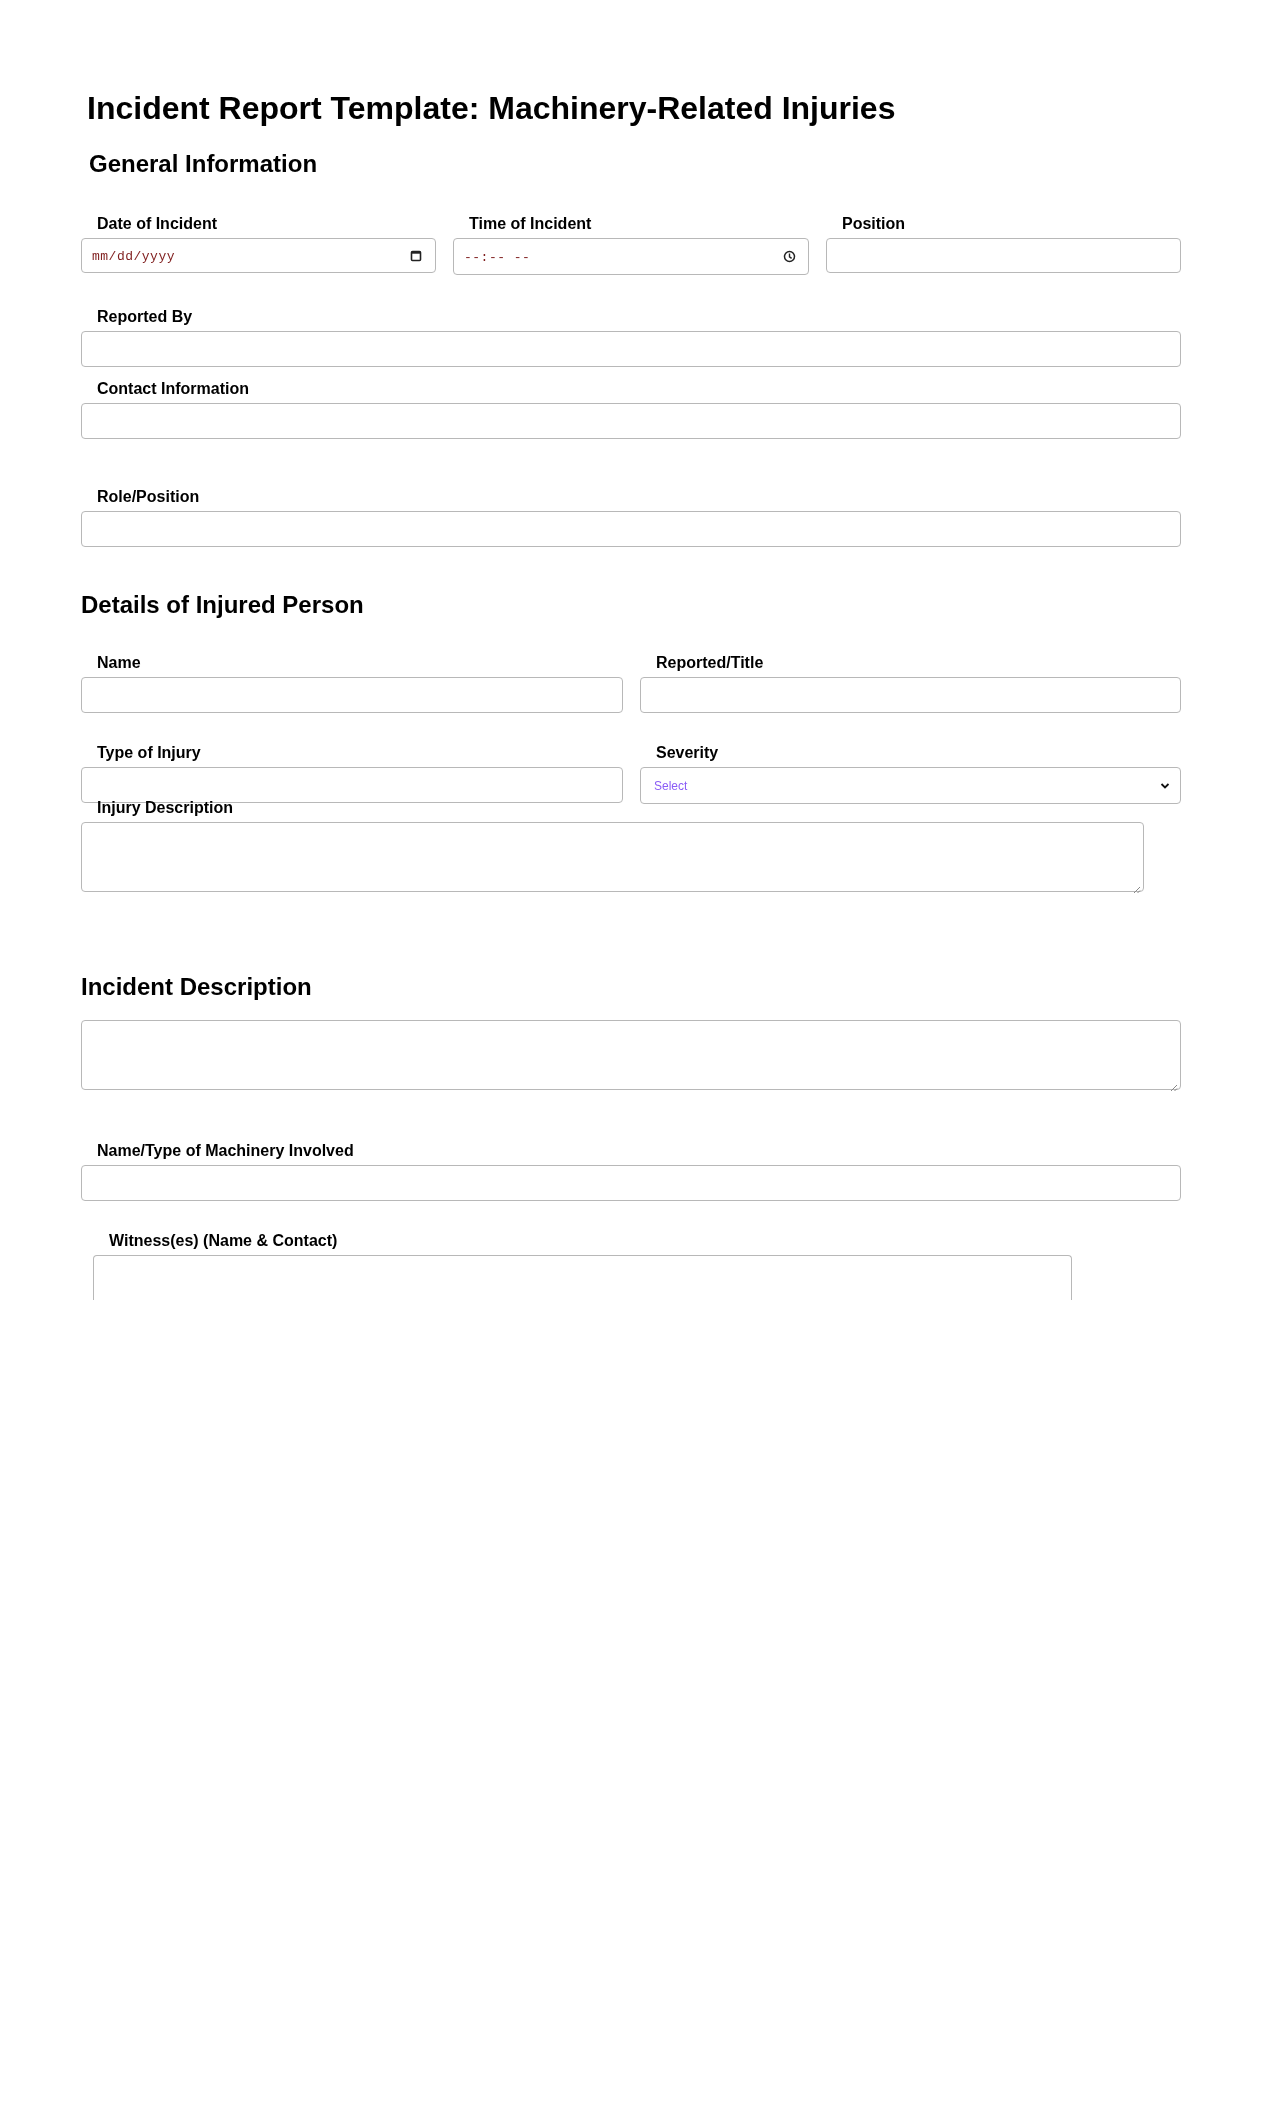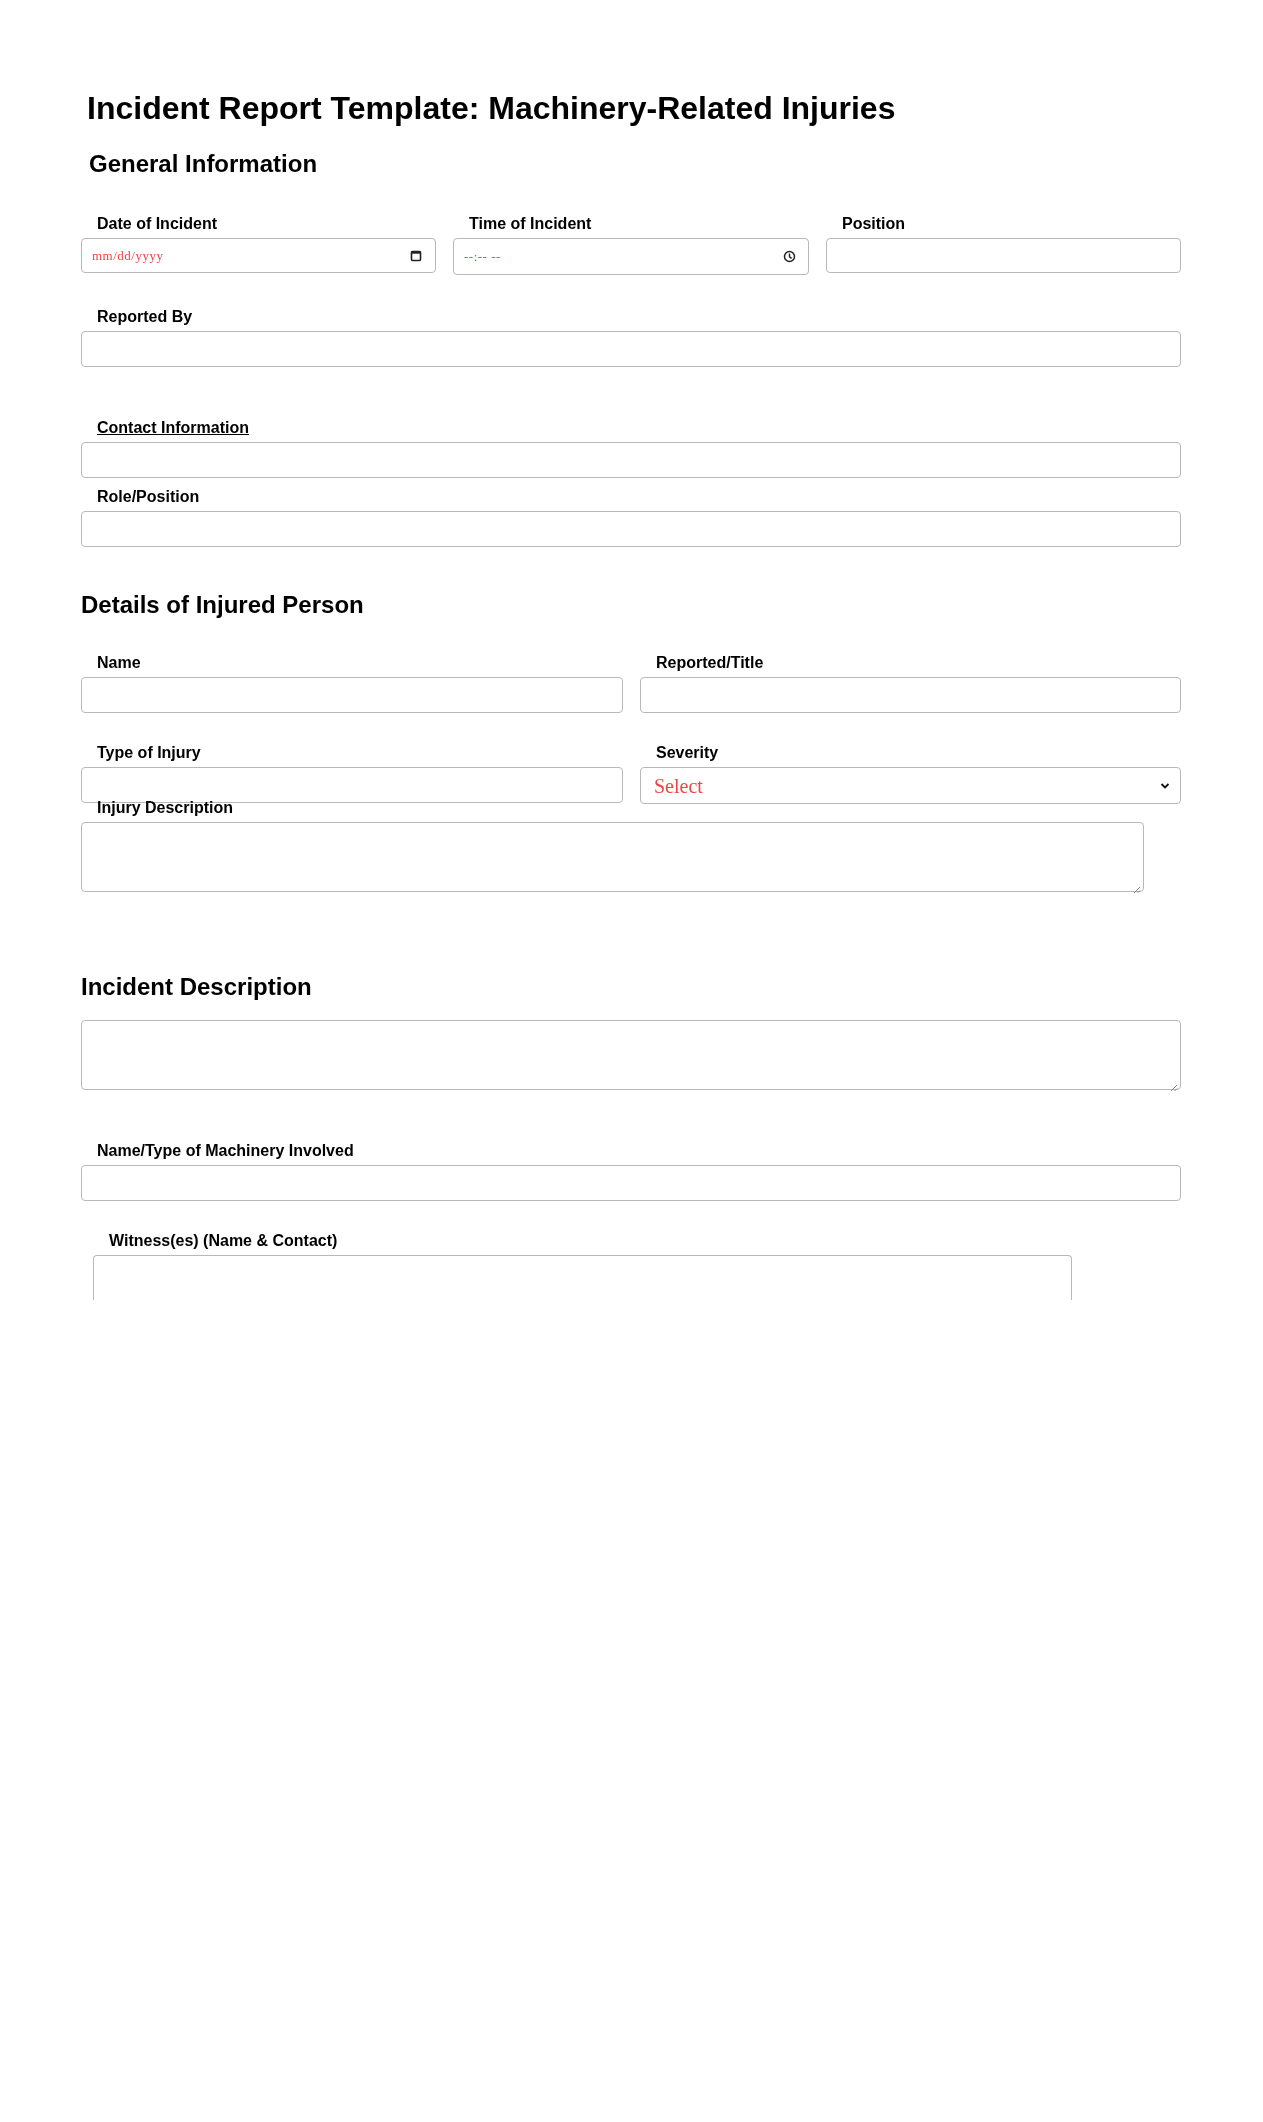--- a/index.html
+++ b/index.html
@@ -74,44 +74,43 @@
       position: relative;
     }
     .control.tall { height: 37px; }
     .control.textarea { height: 70px; }
     .control.textarea-clip { height: 80px; border-bottom: none; border-radius: 4px 4px 0 0; }
     .placeholder-mono {
       position: absolute;
       left: 10px;
       top: 50%;
       transform: translateY(-50%);
-      font-family: Liberation Serif, serif;
+      font-family: Liberation Mono, monospace;
       font-size: 13px;
-      color: #ef4444;
+      color: #7f1d1d;
       letter-spacing: 0.5px;
     }
     .right-icon {
       position: absolute;
       right: 12px;
       top: 50%;
       transform: translateY(-50%);
       width: 14px;
       height: 14px;
       display: flex;
       align-items: center;
       justify-content: center;
     }
     .select-value {
       position: absolute;
       left: 13px;
       top: 50%;
       transform: translateY(-50%);
-      font-size: 20px;
-      color: #ef4444;
-      font-family: Liberation Serif, serif;
+      font-size: 12px;
+      color: #8b5cf6;
     }
     .resize-handle {
       position: absolute;
       right: 2px;
       bottom: 2px;
       width: 9px;
       height: 9px;
     }
   </style>
 </head>
@@ -153,21 +152,21 @@
     <div class="field" style="left:745px; top:216px; width:355px;">
       <label>Position</label>
       <div class="control" style="height:35px;"></div>
     </div>
 
     <div class="field" style="left:0; top:309px; width:1100px;">
       <label>Reported By</label>
       <div class="control"></div>
     </div>
 
-    <div class="field" style="left:0; top:420px; width:1100px;text-decoration:underline;">
+    <div class="field" style="left:0; top:381px; width:1100px;">
       <label>Contact Information</label>
       <div class="control"></div>
     </div>
 
     <div class="field" style="left:0; top:489px; width:1100px;">
       <label>Role/Position</label>
       <div class="control"></div>
     </div>
 
     <h2 style="top:591px;">Details of Injured Person</h2>

